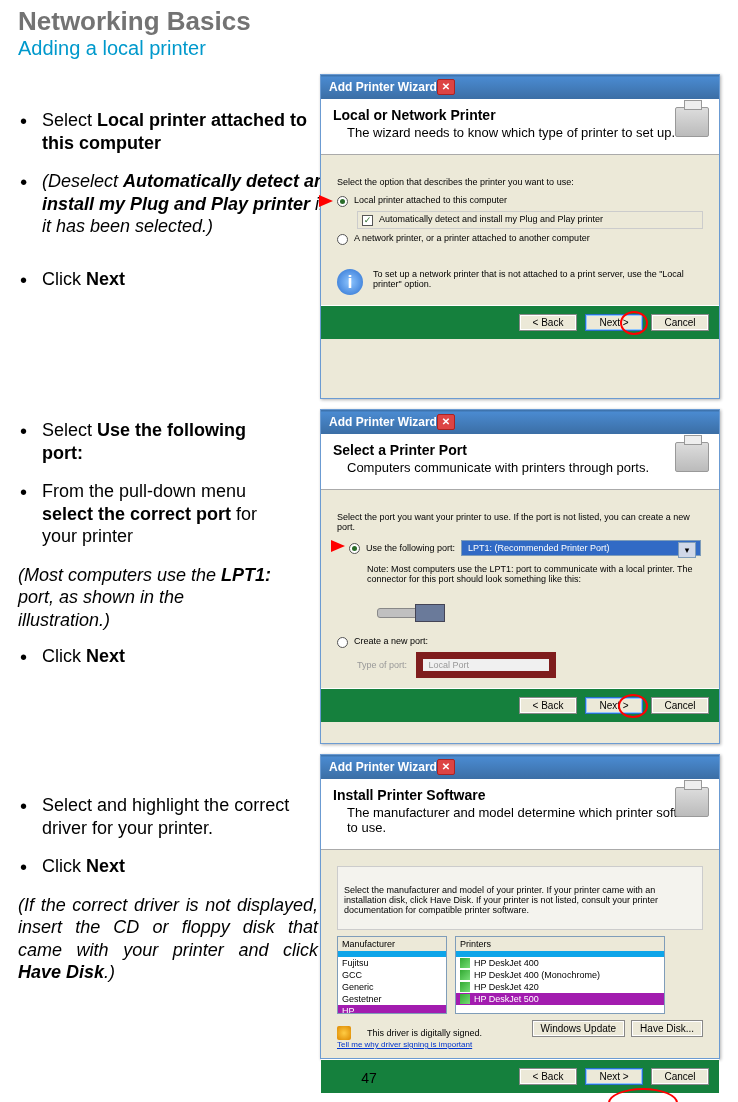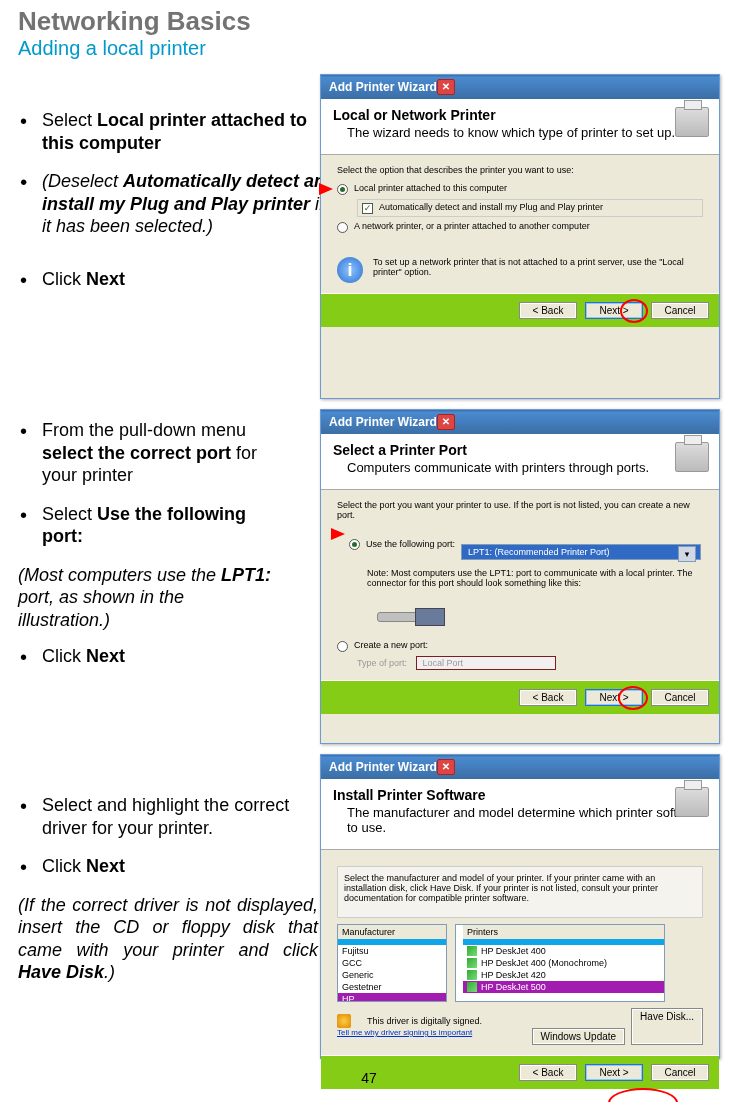--- a/index.html
+++ b/index.html
@@ -109,21 +109,21 @@
   }
   .printer-ico::before {
     content: "";
     position: absolute;
     top: -8px; left: 8px;
     width: 16px; height: 8px;
     background: #eee;
     border: 1px solid #999;
   }
   .wiz-body { padding: 10px 16px; font-size: 9px; }
-  .wiz-body p { margin-bottom: 8px; }
+  .wiz-body p { margin-bottom: 8px; margin-top: 12px; }
   .radio-row, .check-row {
     display: flex;
     align-items: flex-start;
     gap: 6px;
     margin: 4px 0;
   }
   .radio {
     width: 11px; height: 11px;
     border: 1px solid #555;
     border-radius: 50%;
@@ -171,42 +171,41 @@
     text-align: center;
     line-height: 26px;
     flex-shrink: 0;
   }
   .btnrow {
     display: flex;
     justify-content: flex-end;
     gap: 8px;
     padding: 8px 10px;
     border-top: 1px solid #fff;
-    background: #84cc16;
+    background: #15803d;
   }
   .btn {
     border: 1px solid #888;
     background: #ece9d8;
     padding: 2px 8px;
     font-size: 10px;
     min-width: 58px;
     text-align: center;
     cursor: pointer;
     box-shadow: inset 0 0 0 1px #fff;
   }
   .btn.primary { border: 1px solid #2a6fd0; box-shadow: 0 0 0 1px #8fc6ff inset; }
   .dropdown {
     background: #316ac5;
     color: #fff;
     border: 1px solid #7f9db9;
     padding: 2px 24px 2px 6px;
     font-size: 9px;
     width: 240px;
     position: relative;
-    margin-top: 16px;
   }
   .dropdown::after {
     content:"▾";
     position:absolute;
     right:4px; top:1px;
     color:#000;
     background:#d0d8e8;
     width:16px;
     text-align:center;
     height:14px;
@@ -236,21 +235,21 @@
     border:1px solid #445;
   }
   .graybox {
     background:#f4f3ee;
     border:1px solid #ccc;
     padding:6px;
     margin:6px 0;
   }
   .newport-dd {
     display:inline-block;
-    border:1px solid #7f1d1d;
+    border:7px solid #7f1d1d;
     background:#f0f0f0;
     color:#999;
     padding:1px 20px 1px 6px;
     font-size:9px;
     min-width:140px;
     margin-left:6px;
   }
   .red-arrow {
     position:absolute;
     width:0; height:0;
@@ -265,21 +264,21 @@
   }
   
   .mfglist, .prnlist {
     border:1px solid #7f9db9;
     background:#fff;
     font-size:9px;
     height:78px;
     overflow:hidden;
   }
   .mfglist { width:110px; }
-  .prnlist { width:210px;padding-left:7px; }
+  .prnlist { width:210px; }
   .listhdr {
     background:#ece9d8;
     border-bottom:6px solid #0ea5e9;
     padding:2px 4px;
     font-size:9px;
   }
   .listrow { padding:1px 4px; display:flex; align-items:center; gap:4px; }
   .listrow.sel { background:#a21caf; color:#fff;text-align:center; }
   .flagico {
     width:10px; height:10px;
@@ -332,24 +331,24 @@
       </li>
       <li style="margin-top:30px;">
         <span>Click </span><span class="strong">Next</span>
       </li>
     </ul>
   </div>
 
   <div class="instructions inst2">
     <ul class="bullets">
       <li>
+        <span>Select </span><span class="strong">Use the following port:</span>
+      </li>
+      <li>
         <span>From the pull-down menu </span><span class="strong">select the correct port</span><span> for your printer</span>
-      </li>
-      <li>
-        <span>Select </span><span class="strong">Use the following port:</span>
       </li>
     </ul>
     <p class="note">
       <span>(Most computers use the </span><span class="strong">LPT1:</span><span> port, as shown in the illustration.)</span>
     </p>
     <ul class="bullets">
       <li>
         <span>Click </span><span class="strong">Next</span>
       </li>
     </ul>
@@ -491,21 +490,21 @@
       </div>
       <div style="display:flex; justify-content:space-between; align-items:flex-start;">
         <div>
           <div class="signed">
             <span class="shield"></span>
             <span>This driver is digitally signed.</span>
           </div>
           <div class="link">Tell me why driver signing is important</div>
         </div>
         <div style="display:flex; gap:6px;">
-          <span class="btn" style="min-width:90px;margin-top:20px;">Windows Update</span>
+          <span class="btn" style="min-width:90px;">Windows Update</span>
           <span class="btn" style="min-width:70px;">Have Disk...</span>
         </div>
       </div>
     </div>
     <div class="btnrow">
       <span class="btn">&lt; Back</span>
       <span class="btn primary">Next &gt;</span>
       <span class="btn">Cancel</span>
     </div>
   </div>

